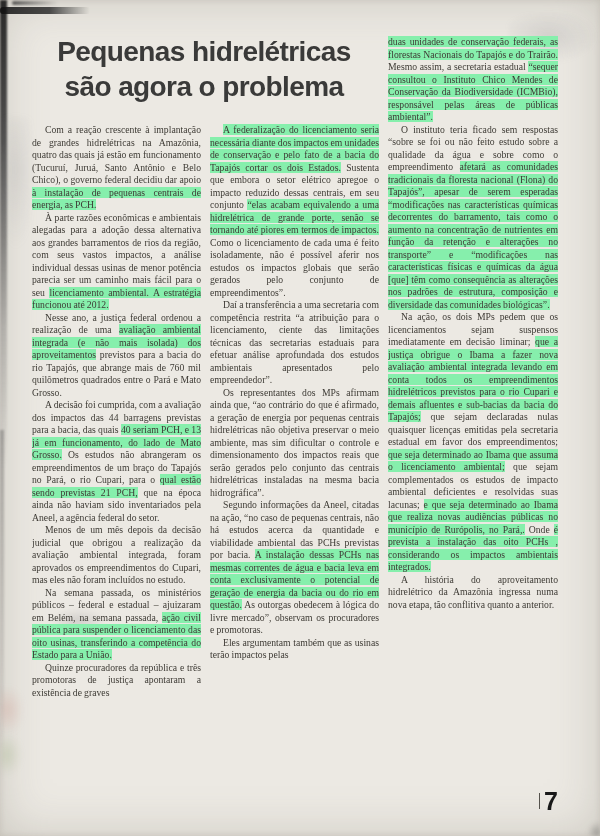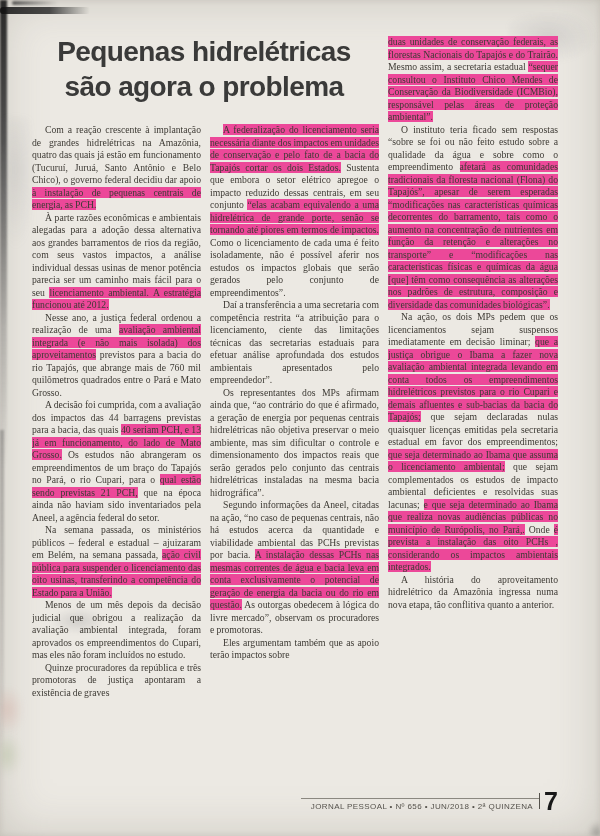--- a/index.html
+++ b/index.html
@@ -55,21 +55,21 @@
   .col{
     position:absolute;width:169px;overflow:hidden;
     font-size:9.7px;line-height:12.5px;color:#3d3a34;
     text-align:justify;word-spacing:-.3px;
   }
   .col-1{left:32px;top:124px;height:672px;}
   .col-2{left:210px;top:124px;height:672px;}
   .col-3{left:388px;top:36px;width:170px;height:756px;}
   .col p{margin:0;text-indent:13px;}
   .col p.noindent{text-indent:0;}
-  .hl{background:#ec4899;box-decoration-break:clone;-webkit-box-decoration-break:clone;}
+  .hl{background:#86efac;box-decoration-break:clone;-webkit-box-decoration-break:clone;}
   
   .footer{
     position:absolute;right:42px;top:789px;
     display:flex;align-items:flex-start;
   }
   .footer-text{
     font-family:"Liberation Sans",sans-serif;
     font-size:8px;letter-spacing:.4px;color:#55524c;
     border-top:1px solid #8b8880;
     padding:3px 6px 0 10px;margin-top:9px;
@@ -101,37 +101,36 @@
   <h1 class="headline" style="margin:0;">
     <span>Pequenas hidrelétricas</span><br>
     <span>são agora o problema</span>
   </h1>
 
   <div class="col col-1">
       <p><span>Com a reação crescente à implantação de grandes hidrelétricas na Amazônia, quatro das quais já estão em funcionamento (Tucuruí, Juruá, Santo Antônio e Belo Chico), o governo federal decidiu dar apoio </span><span class="hl">à instalação de pequenas centrais de energia, as PCH.</span></p>
       <p><span>À parte razões econômicas e ambientais alegadas para a adoção dessa alternativa aos grandes barramentos de rios da região, com seus vastos impactos, a análise individual dessas usinas de menor potência parecia ser um caminho mais fácil para o seu </span><span class="hl">licenciamento ambiental. A estratégia funcionou até 2012.</span></p>
       <p><span>Nesse ano, a justiça federal ordenou a realização de uma </span><span class="hl">avaliação ambiental integrada (e não mais isolada) dos aproveitamentos</span><span> previstos para a bacia do rio Tapajós, que abrange mais de 760 mil quilômetros quadrados entre o Pará e Mato Grosso.</span></p>
       <p><span>A decisão foi cumprida, com a avaliação dos impactos das 44 barragens previstas para a bacia, das quais </span><span class="hl">40 seriam PCH, e 13 já em funcionamento, do lado de Mato Grosso.</span><span> Os estudos não abrangeram os empreendimentos de um braço do Tapajós no Pará, o rio Cupari, para o </span><span class="hl">qual estão sendo previstas 21 PCH,</span><span> que na época ainda não haviam sido inventariados pela Aneel, a agência federal do setor.</span></p>
+      <p><span>Menos de um mês depois da decisão judicial que obrigou a realização da avaliação ambiental integrada, foram aprovados os empreendimentos do Cupari, mas eles não foram incluídos no estudo.</span></p>
       <p><span>Na semana passada, os ministérios públicos – federal e estadual – ajuizaram em Belém, na semana passada, </span><span class="hl">ação civil pública para suspender o licenciamento das oito usinas, transferindo a competência do Estado para a União.</span></p>
-      <p><span>Menos de um mês depois da decisão judicial que obrigou a realização da avaliação ambiental integrada, foram aprovados os empreendimentos do Cupari, mas eles não foram incluídos no estudo.</span></p>
       <p><span>Quinze procuradores da república e três promotoras de justiça apontaram a existência de graves</span></p>
     </div>
   <div class="col col-2">
       <p><span class="hl">A federalização do licenciamento seria necessária diante dos impactos em unidades de conservação e pelo fato de a bacia do Tapajós cortar os dois Estados.</span><span> Sustenta que embora o setor elétrico apregoe o impacto reduzido dessas centrais, em seu conjunto </span><span class="hl">“elas acabam equivalendo a uma hidrelétrica de grande porte, senão se tornando até piores em termos de impactos.</span><span> Como o licenciamento de cada uma é feito isoladamente, não é possível aferir nos estudos os impactos globais que serão gerados pelo conjunto de empreendimentos”.</span></p>
       <p><span>Daí a transferência a uma secretaria com competência restrita “a atribuição para o licenciamento, ciente das limitações técnicas das secretarias estaduais para efetuar análise aprofundada dos estudos ambientais apresentados pelo empreendedor”.</span></p>
       <p><span>Os representantes dos MPs afirmam ainda que, “ao contrário do que é afirmado, a geração de energia por pequenas centrais hidrelétricas não objetiva preservar o meio ambiente, mas sim dificultar o controle e dimensionamento dos impactos reais que serão gerados pelo conjunto das centrais hidrelétricas instaladas na mesma bacia hidrográfica”.</span></p>
       <p><span>Segundo informações da Aneel, citadas na ação, “no caso de pequenas centrais, não há estudos acerca da quantidade e viabilidade ambiental das PCHs previstas por bacia. </span><span class="hl">A instalação dessas PCHs nas mesmas correntes de água e bacia leva em conta exclusivamente o potencial de geração de energia da bacia ou do rio em questão.</span><span> As outorgas obedecem à lógica do livre mercado”, observam os procuradores e promotoras.</span></p>
-      <p><span>Eles argumentam também que as apoio terão impactos sobre</span></p>
+      <p><span>Eles argumentam também que as usinas terão impactos pelas</span></p>
     </div>
   <div class="col col-3">
-      <p class="noindent"><span class="hl">duas unidades de conservação federais, as florestas Nacionais do Tapajós e do Trairão.</span><span> Mesmo assim, a secretaria estadual </span><span class="hl">“sequer consultou o Instituto Chico Mendes de Conservação da Biodiversidade (ICMBio), responsável pelas áreas de proteção ambiental”.</span></p>
+      <p class="noindent"><span class="hl">duas unidades de conservação federais, as florestas Nacionais do Tapajós e do Trairão.</span><span> Mesmo assim, a secretaria estadual </span><span class="hl">“sequer consultou o Instituto Chico Mendes de Conservação da Biodiversidade (ICMBio), responsável pelas áreas de públicas ambiental”.</span></p>
       <p><span>O instituto teria ficado sem respostas “sobre se foi ou não feito estudo sobre a qualidade da água e sobre como o empreendimento </span><span class="hl">afetará as comunidades tradicionais da floresta nacional (Flona) do Tapajós”, apesar de serem esperadas “modificações nas características químicas decorrentes do barramento, tais como o aumento na concentração de nutrientes em função da retenção e alterações no transporte” e “modificações nas características físicas e químicas da água [que] têm como consequência as alterações nos padrões de estrutura, composição e diversidade das comunidades biológicas”.</span></p>
       <p><span>Na ação, os dois MPs pedem que os licenciamentos sejam suspensos imediatamente em decisão liminar; </span><span class="hl">que a justiça obrigue o Ibama a fazer nova avaliação ambiental integrada levando em conta todos os empreendimentos hidrelétricos previstos para o rio Cupari e demais afluentes e sub-bacias da bacia do Tapajós;</span><span> que sejam declaradas nulas quaisquer licenças emitidas pela secretaria estadual em favor dos empreendimentos; </span><span class="hl">que seja determinado ao Ibama que assuma o licenciamento ambiental;</span><span> que sejam complementados os estudos de impacto ambiental deficientes e resolvidas suas lacunas; </span><span class="hl">e que seja determinado ao Ibama que realiza novas audiências públicas no município de Rurópolis, no Pará,.</span><span> Onde </span><span class="hl">é prevista a instalação das oito PCHs , considerando os impactos ambientais integrados.</span></p>
       <p><span>A história do aproveitamento hidrelétrico da Amazônia ingressa numa nova etapa, tão conflitiva quanto a anterior.</span></p>
     </div>
 
   <div class="footer">
-    <span class="footer-text">JORNAL PESSOAL • Nº 656 • JUN/2018 • 2ª QUINZENA</span>
     <span class="footer-divider"></span>
     <span class="page-number">7</span>
   </div>
 
 </div>
 
 </body></html>

